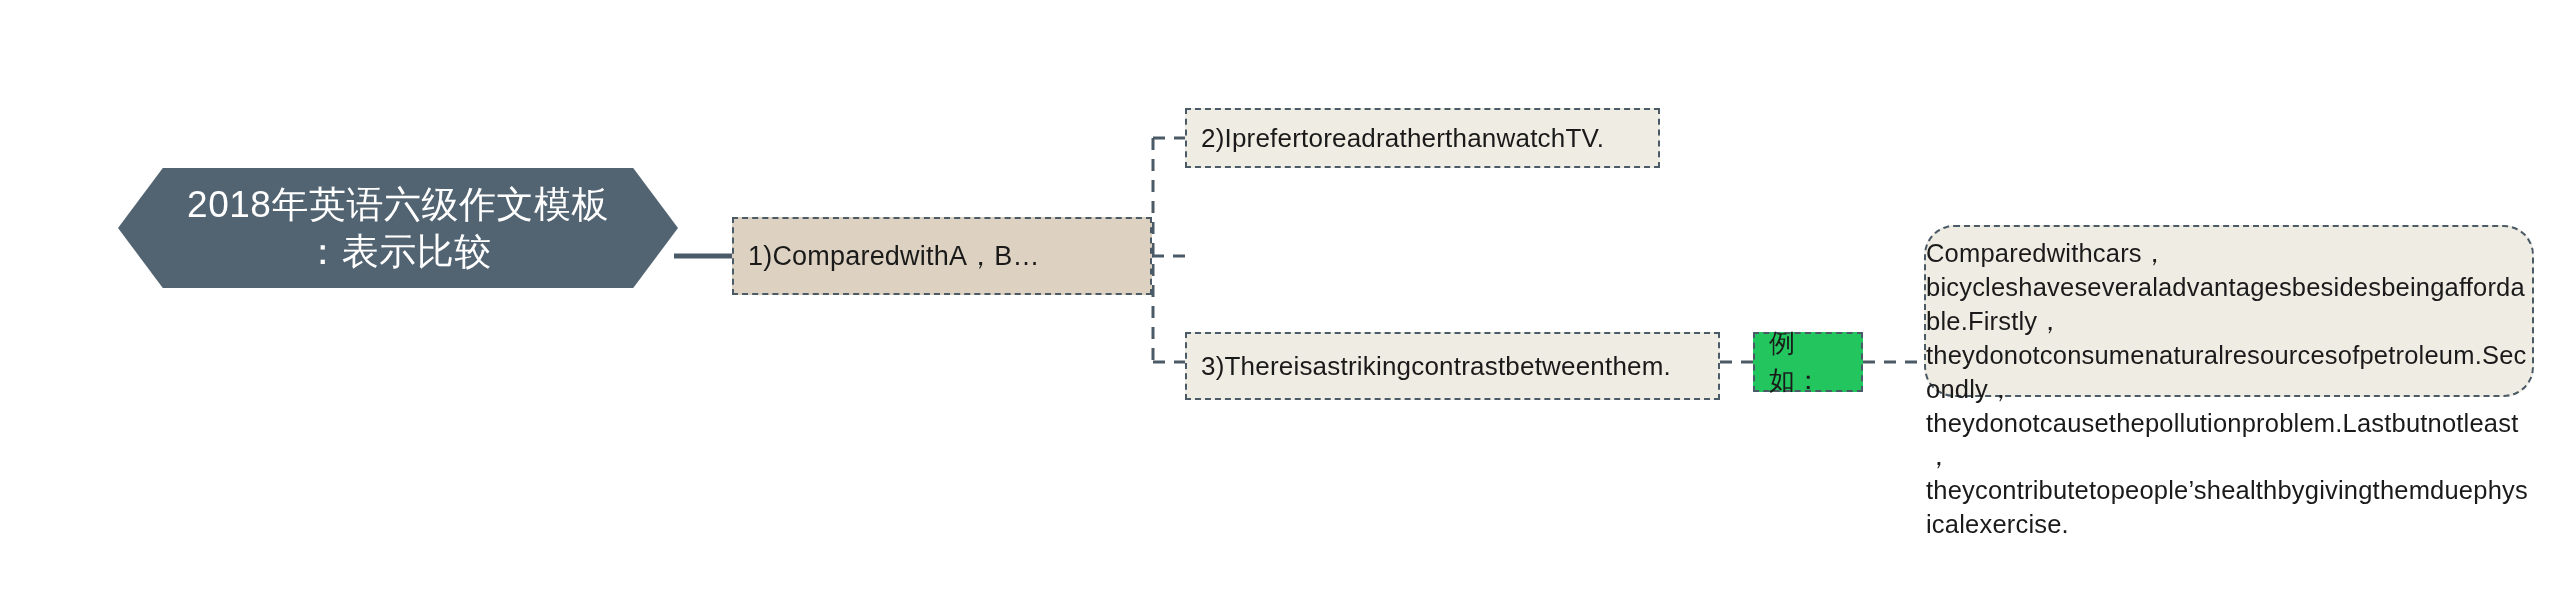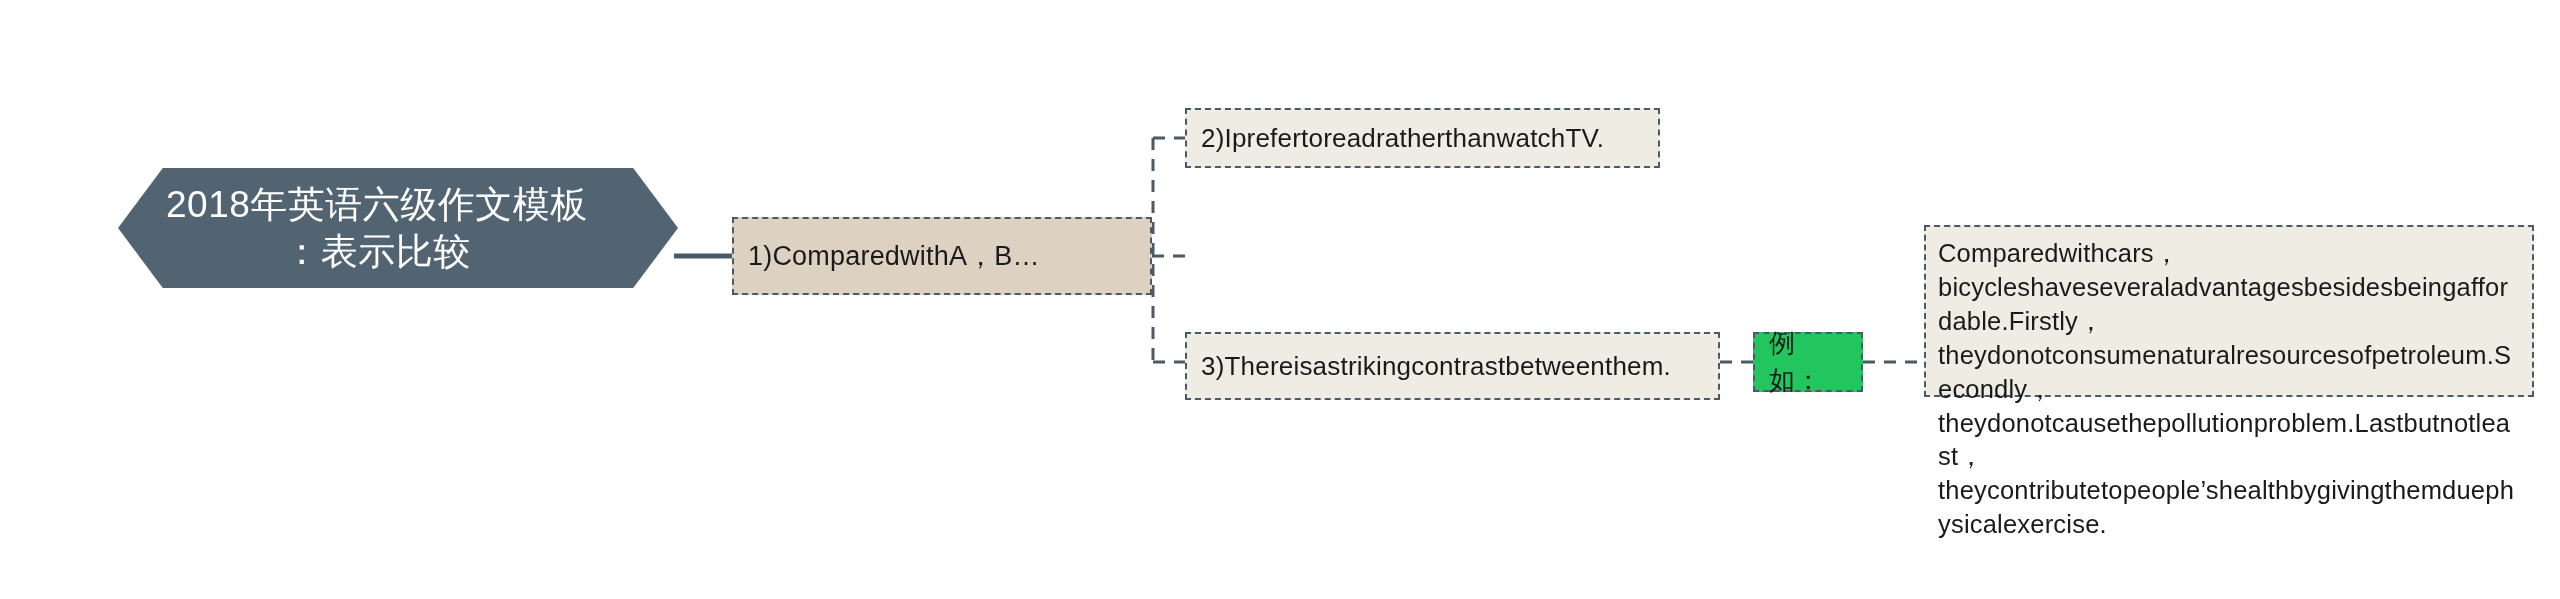--- a/index.html
+++ b/index.html
@@ -27,21 +27,21 @@
 
   
   .root-node {
     position: absolute;
     left: 118px;
     top: 168px;
     width: 560px;
     height: 120px;
     display: flex;
     align-items: center;
-    justify-content: flex-start;
+    justify-content: center;
     background: #526472;
     -webkit-clip-path: polygon(8% 0%, 92% 0%, 100% 50%, 92% 100%, 8% 100%, 0% 50%);
     clip-path: polygon(8% 0%, 92% 0%, 100% 50%, 92% 100%, 8% 100%, 0% 50%);
     box-sizing: border-box;
     padding: 0 48px;
   }
   .root-label {
     color: #ffffff;
     font-size: 37px;
     line-height: 1.28;
@@ -109,22 +109,23 @@
     padding: 0 14px;
   }
 
   
   #node-example {
     left: 1924px;
     top: 225px;
     width: 610px;
     height: 172px;
     background: #efece4;
-    padding: 10px 12px;
+    padding: 10px 0;
     align-items: flex-start;
+    border-radius: 30px;
   }
   #node-example .node-text {
     font-size: 25.5px;
     line-height: 1.33;
   }
 </style>
 </head>
 <body>
 
 <div id="canvas">

